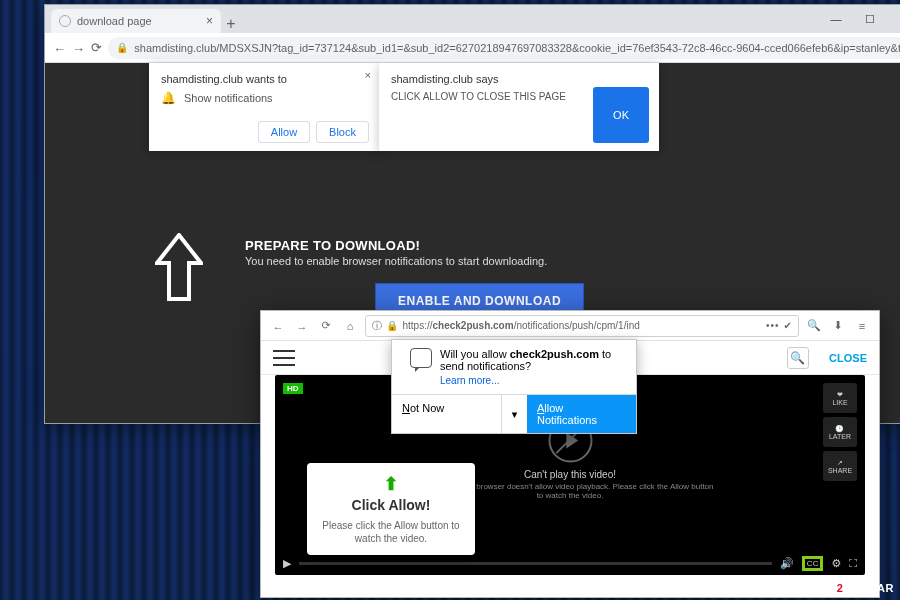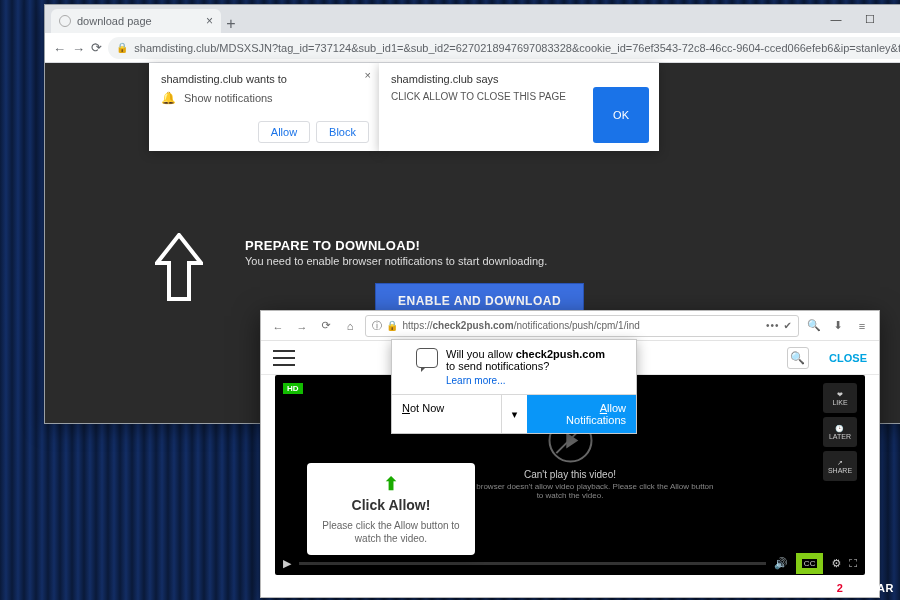--- a/index.html
+++ b/index.html
@@ -54,28 +54,28 @@
   .noplay::before{content:"";position:absolute;left:50%;top:50%;transform:translate(-35%,-50%);border-left:12px solid #666;border-top:8px solid transparent;border-bottom:8px solid transparent;}
   .noplay::after{content:"";position:absolute;left:6px;top:6px;right:6px;bottom:6px;border-top:2px solid #666;transform:rotate(-45deg);top:20px;}
   .playarea .t1{font-size:10px;color:#ccc;}
   .playarea .t2{font-size:8px;color:#888;margin-top:2px;}
   .sidebadges{position:absolute;right:8px;top:8px;display:flex;flex-direction:column;gap:4px;}
   .sidebadges div{width:34px;height:30px;background:#222;border-radius:3px;color:#ccc;font-size:7px;display:flex;flex-direction:column;align-items:center;justify-content:center;}
   .vcontrols{position:absolute;left:0;right:0;bottom:0;height:24px;display:flex;align-items:center;padding:0 8px;gap:8px;color:#ccc;font-size:11px;}
   .progress{flex:1;height:3px;background:#333;}
   
   .ffnotif{position:absolute;left:130px;top:28px;width:246px;background:#fff;border:1px solid #c8c8c8;box-shadow:0 3px 12px rgba(0,0,0,.3);font-size:11px;}
-  .ffnotif .fhdr{display:flex;gap:8px;padding:8px 24px;}
+  .ffnotif .fhdr{display:flex;gap:8px;padding:8px 18px;}
   .ffnotif .fbub{width:22px;height:20px;border:1.5px solid #555;border-radius:4px;position:relative;flex-shrink:0;}
   .ffnotif .fbub::after{content:"";position:absolute;left:4px;bottom:-5px;border-top:5px solid #555;border-right:5px solid transparent;}
   .ffnotif .learn{color:#0060df;font-size:10px;margin-top:3px;cursor:pointer;}
   .ffnotif .frow{display:flex;border-top:1px solid #d8d8d8;}
   .ffnotif .frow .notnow{flex:1;padding:7px 10px;font-size:11px;cursor:pointer;}
   .ffnotif .frow .dd{width:26px;border-left:1px solid #d8d8d8;display:flex;align-items:center;justify-content:center;cursor:pointer;}
-  .ffnotif .frow .allow{flex:1;background:#0996f8;color:#fff;padding:7px 10px;text-align:right;cursor:pointer;}
+  .ffnotif .frow .allow{flex:1;background:#0996f8;color:#fff;padding:7px 10px;text-align:left;cursor:pointer;}
   
   .callout{position:absolute;left:32px;top:88px;width:168px;background:#fff;border-radius:4px;padding:10px 12px;box-shadow:0 2px 12px rgba(0,0,0,.4);text-align:center;}
   .callout .garrow{color:#1aab00;font-size:18px;font-weight:bold;}
   .callout h4{font-size:14px;color:#333;margin:2px 0 6px;font-weight:700;}
   .callout p{font-size:10px;color:#666;line-height:1.3;}
   
   .wm{position:absolute;right:6px;bottom:6px;font-size:11px;font-weight:700;letter-spacing:.5px;}
   .wm .r{color:#e6002d;}
   .wm .w{color:#fff;}
   .favicon{width:12px;height:12px;border:1px solid #aaa;border-radius:50%;}
@@ -188,21 +188,21 @@
       </div>
       <div class="playarea">
         <div class="noplay"></div>
         <div class="t1">Can't play this video!</div>
         <div class="t2">Perhaps your browser doesn't allow video playback. Please click the Allow button to watch the video.</div>
       </div>
       <div class="vcontrols">
         <span>▶</span>
         <div class="progress"></div>
         <span>🔊</span>
-        <span style="border:6px solid #84cc16;padding:0 2px;font-size:8px">CC</span>
+        <span style="border:3px solid #84cc16;padding:0 2px;font-size:8px">CC</span>
         <span>⚙</span>
         <span>⛶</span>
       </div>
 
       <div class="callout">
         <div class="garrow">⬆</div>
         <h4>Click Allow!</h4>
         <p>Please click the Allow button to watch the video.</p>
       </div>
     </div>

